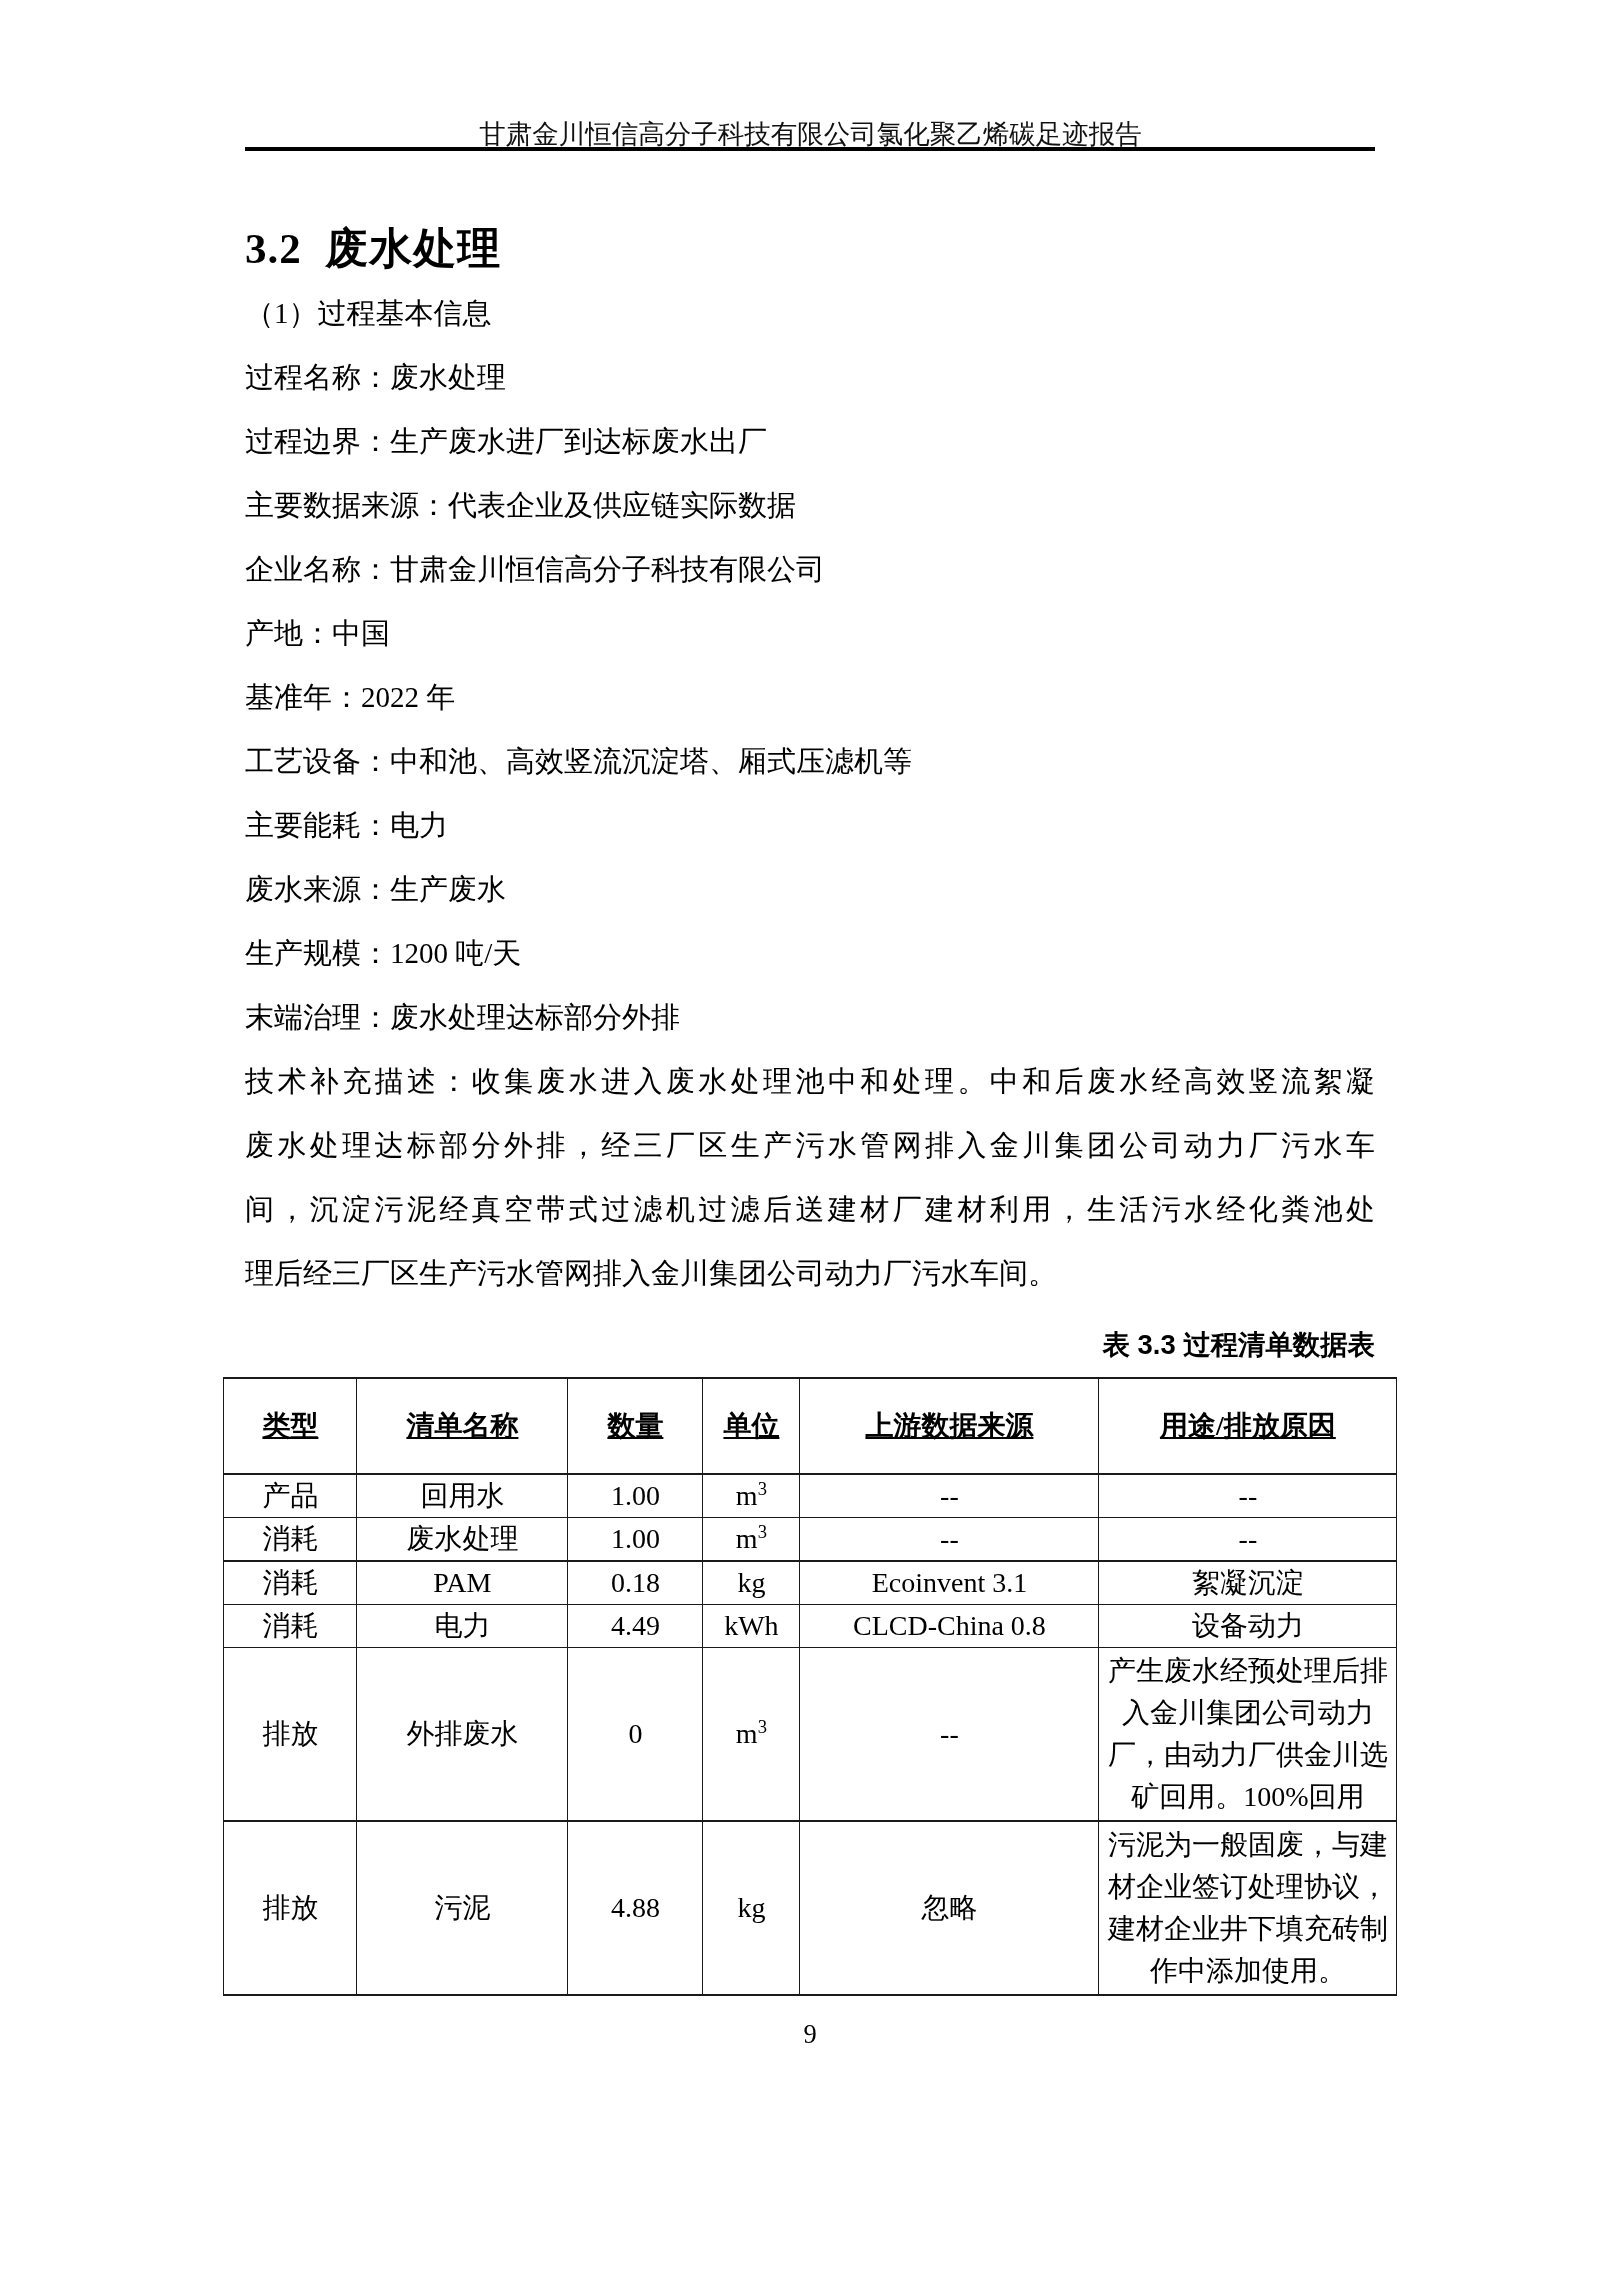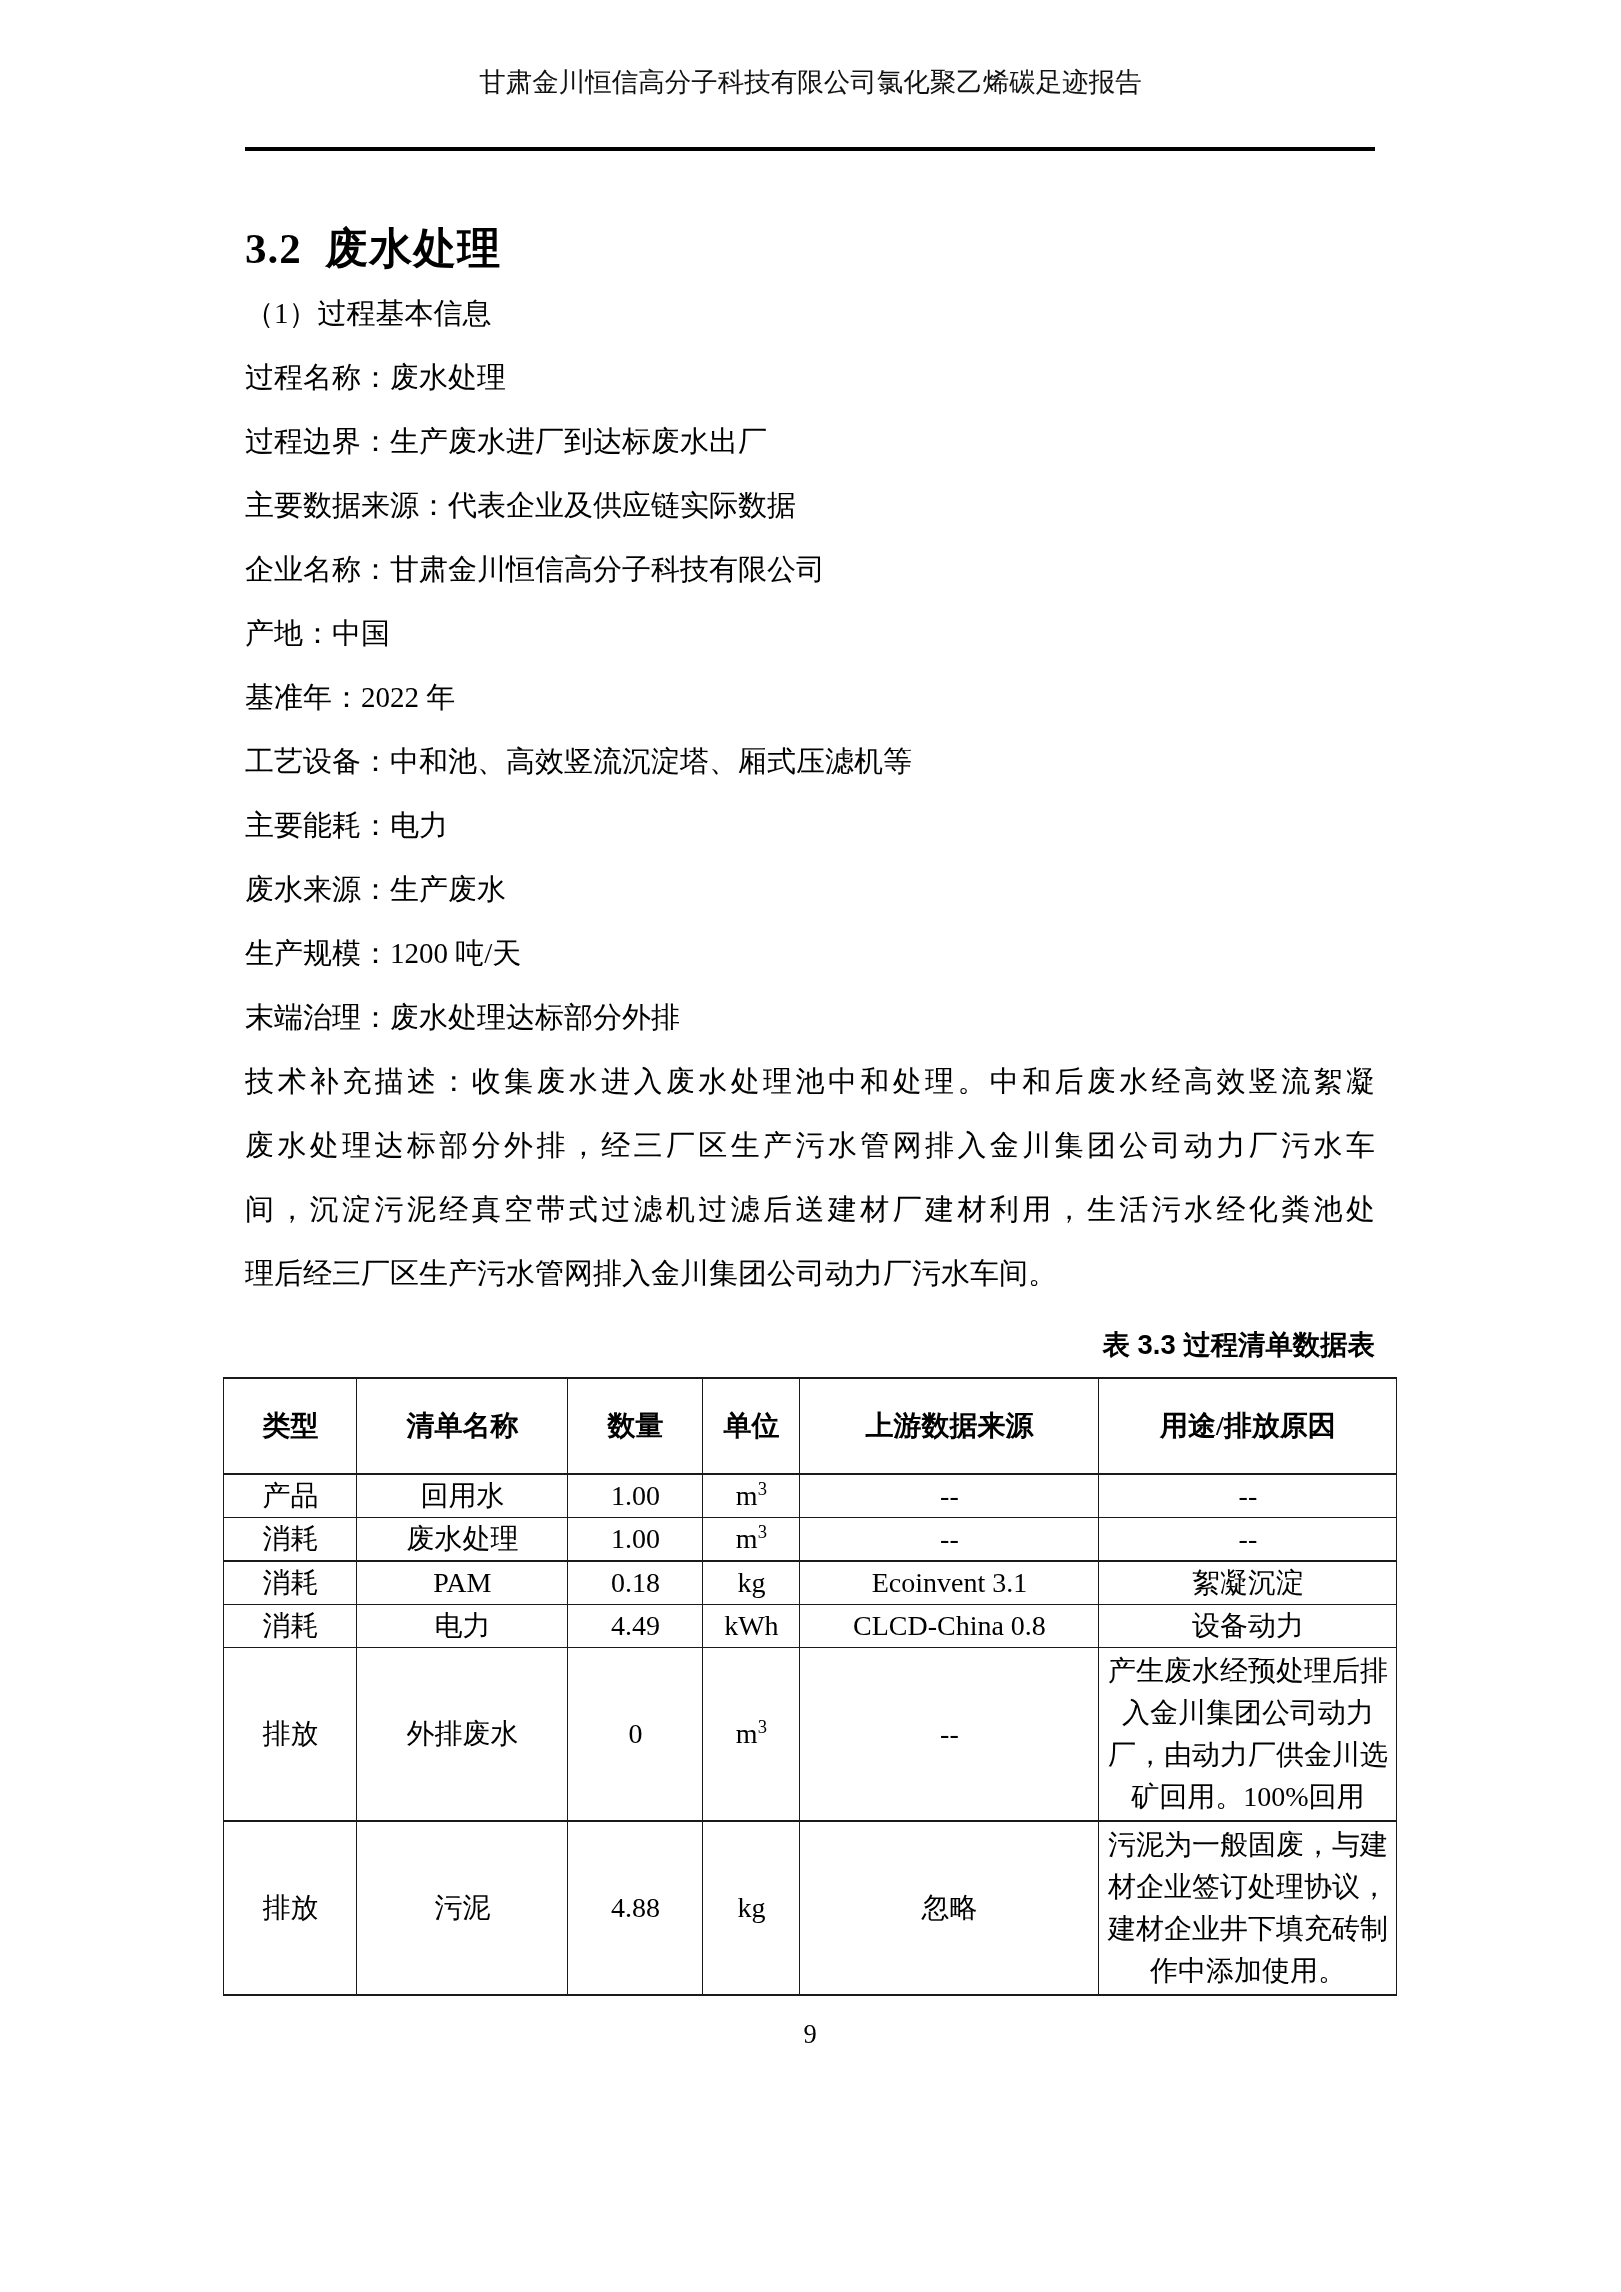--- a/index.html
+++ b/index.html
@@ -7,21 +7,21 @@
   .page {
     position: relative;
     width: 1621px;
     height: 2293px;
     background: #ffffff;
     color: #000000;
     font-family: "Liberation Serif", "DejaVu Serif", serif;
     overflow: hidden;
   }
   .doc-header {
-    padding-top: 64px;
+    padding-top: 116px;
     height: 147px;
     text-align: center;
     font-size: 26.5px;
     line-height: 37px;
     color: #111111;
   }
   .header-rule {
     height: 3.9px;
     background: #000000;
     margin-left: 245px;
@@ -69,21 +69,21 @@
   table.inventory td, table.inventory th {
     border: 1.5px solid #1a1a1a;
     text-align: center;
     vertical-align: middle;
     padding: 2px 7.8px;
     font-weight: normal;
     overflow: hidden;
   }
   table.inventory { border-top: 2.5px solid #1a1a1a; border-bottom: 2.9px solid #1a1a1a; }
   tr.header-row { height: 96px; }
-  tr.header-row th { font-weight: bold; border-bottom-width: 2.9px; }
+  tr.header-row th { font-weight: bold; border-bottom-width: 2.9px; text-decoration: underline; }
   tr.r-short { height: 35px; }
   tr.r-tall1 { height: 168px; }
   tr.r-tall2 { height: 174px; }
   tr.thick-bottom td { border-bottom-width: 2.9px; }
   td.cell-type { font-weight: bold; }
   td.cell-purpose-long { line-height: 42px; padding: 5.9px 9.8px; }
   sup.unit-sup { font-size: 18.6px; vertical-align: super; line-height: 0; }
   .col-type { width: 133px; }
   .col-name { width: 211px; }
   .col-qty { width: 135px; }

